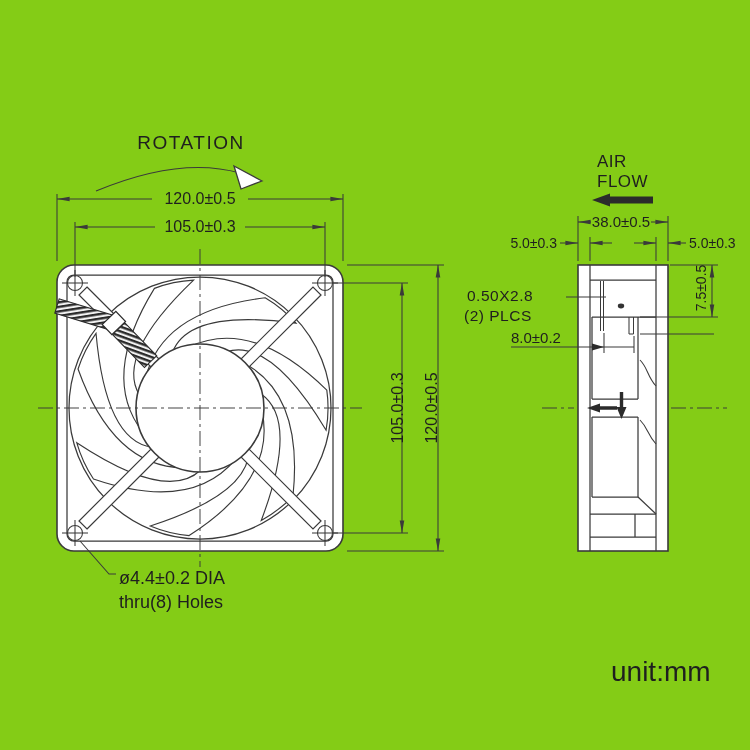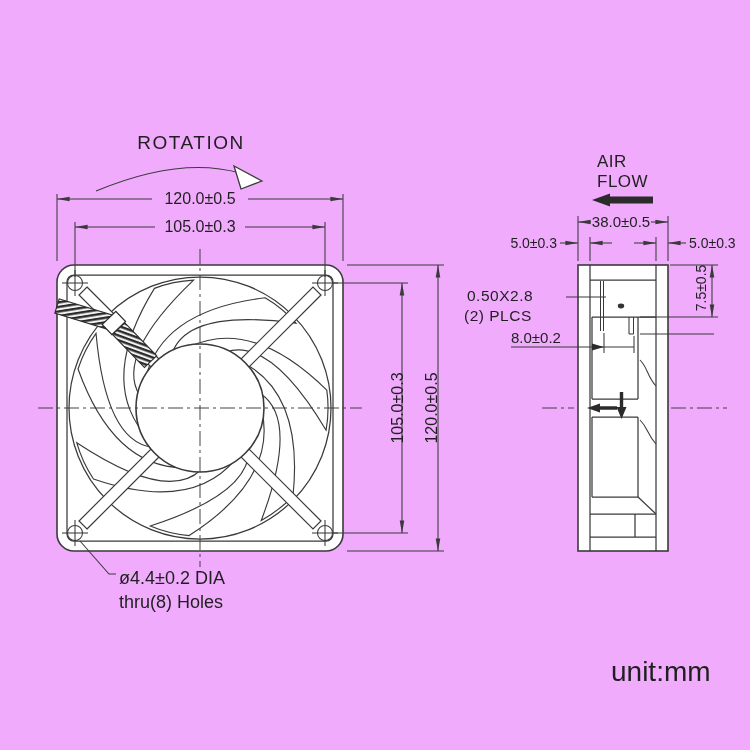--- a/index.html
+++ b/index.html
@@ -1,16 +1,16 @@
 <!DOCTYPE html>
 <html><head>
 <meta charset="utf-8">
 <style>
   html,body{margin:0;padding:0;background:#ffffff;}
-  .canvas{position:relative;width:750px;height:750px;background:#f0abfc;overflow:hidden;
+  .canvas{position:relative;width:750px;height:750px;background:#84cc16;overflow:hidden;
           font-family:"Liberation Sans",sans-serif;}
   svg{display:block}
   .ln   {stroke:#3a3a3a;stroke-width:1.6;fill:none;}
   .ln2  {stroke:#3a3a3a;stroke-width:1.25;fill:none;}
   .thin {stroke:#3a3a3a;stroke-width:1.05;fill:none;}
   .dim  {stroke:#3a3a3a;stroke-width:1.05;fill:none;}
   .cl   {stroke:#3a3a3a;stroke-width:0.95;fill:none;stroke-dasharray:15 4 3 4;}
   .white{fill:#ffffff;}
   .solid{fill:#2b2b2b;stroke:none;}
   text  {fill:#1f1f1f;font-family:"Liberation Sans",sans-serif;}

